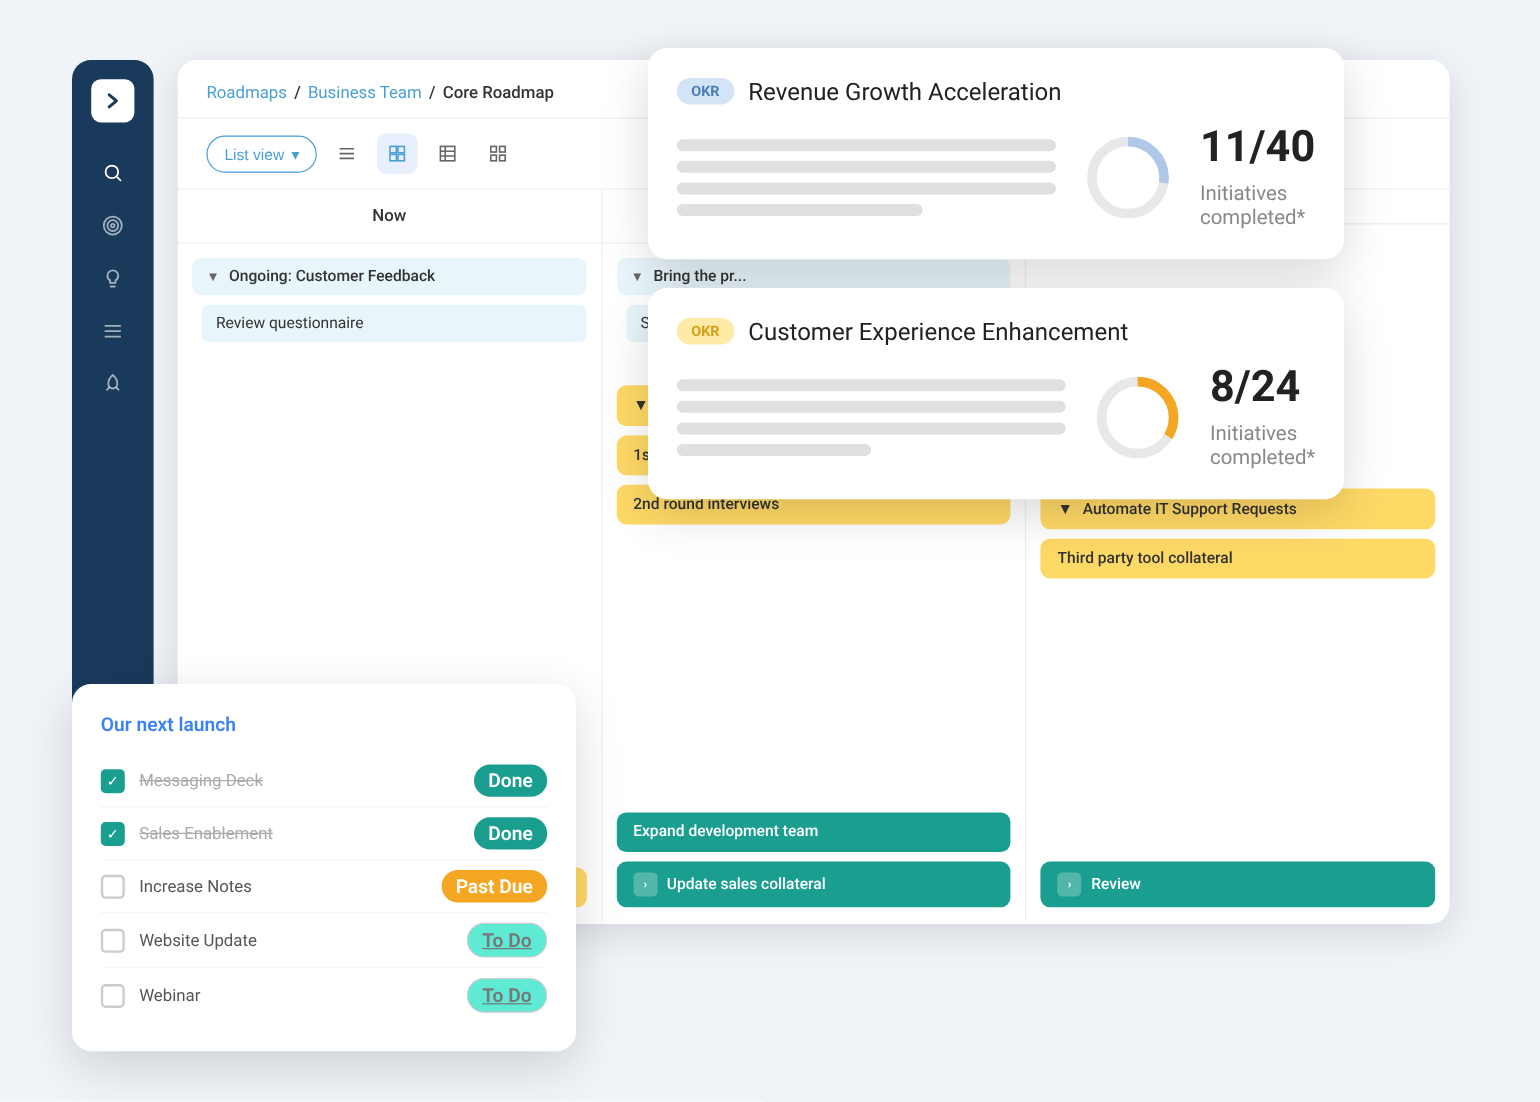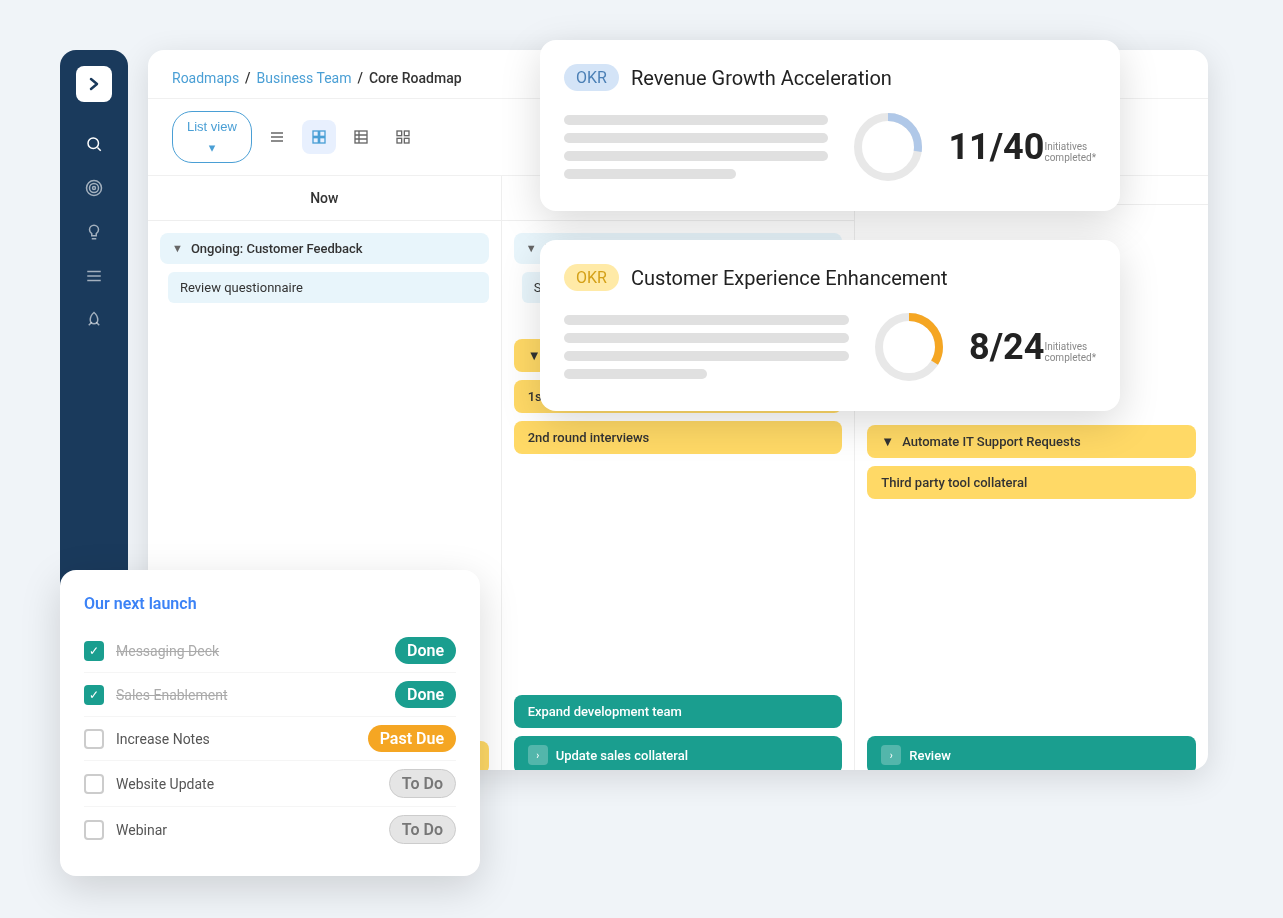--- a/index.html
+++ b/index.html
@@ -95,21 +95,20 @@
       align-items: center;
       gap: 6px;
       padding: 7px 14px;
       border: 1.5px solid #4a9fd5;
       border-radius: 20px;
       background: #fff;
       color: #4a9fd5;
       font-size: 13px;
       font-weight: 500;
       cursor: pointer;
-      flex-direction: column;
     }
     .toolbar-icon-btn {
       width: 34px;
       height: 34px;
       display: flex;
       align-items: center;
       justify-content: center;
       border-radius: 8px;
       background: none;
       border: none;
@@ -237,22 +236,22 @@
       box-shadow: 0 12px 40px rgba(0,0,0,0.15);
       padding: 24px;
       z-index: 10;
     }
 
     .okr-tag {
       display: inline-flex;
       align-items: center;
       padding: 4px 12px;
       border-radius: 20px;
-      font-size: 16px;
-      font-weight: 400;
+      font-size: 12px;
+      font-weight: 700;
       margin-right: 12px;
     }
     .okr-tag-blue { background: #d4e4f7; color: #4a7fb5; }
     .okr-tag-yellow { background: #ffeaa7; color: #d4a017; }
 
     .okr-title {
       font-size: 20px;
       font-weight: 400;
       color: #222;
       display: inline;
@@ -281,31 +280,31 @@
     .okr-line:nth-child(4) { width: 70%; }
 
     .okr-donut {
       position: relative;
       width: 80px;
       height: 80px;
       flex-shrink: 0;
     }
     .okr-stats {
       display: flex;
-      flex-direction: row;
+      flex-direction: column;
       align-items: flex-start;
     }
     .okr-fraction {
       font-size: 36px;
       font-weight: 700;
       color: #222;
       line-height: 1;
     }
     .okr-label {
-      font-size: 10px;
+      font-size: 17px;
       color: #888;
       margin-top: 12px;
     }
 
     
     .checklist-card {
       position: absolute;
       left: 60px;
       top: 570px;
       width: 420px;
@@ -348,21 +347,21 @@
     }
     .item-label.done { text-decoration: line-through; color: #aaa; }
     .status-badge {
       padding: 4px 12px;
       border-radius: 20px;
       font-size: 16px;
       font-weight: 600;
     }
     .badge-done { background: #1a9e8f; color: #fff; }
     .badge-pastdue { background: #f5a623; color: #fff; border: none; }
-    .badge-todo { background: #e5e5e5; color: #777; border: 1.5px solid #ccc; }
+    .badge-todo { background: #5eead4; color: #777; border: 1.5px solid #ccc; text-decoration: underline; }
   </style>
 </head>
 <body>
 
 <div class="sidebar">
   <div class="sidebar-logo">
     <svg width="18" height="18" viewBox="0 0 18 18" fill="none">
       <path d="M6 4l6 5-6 5" stroke="#1a3a5c" stroke-width="2.5" stroke-linecap="round" stroke-linejoin="round"></path>
     </svg>
   </div>

